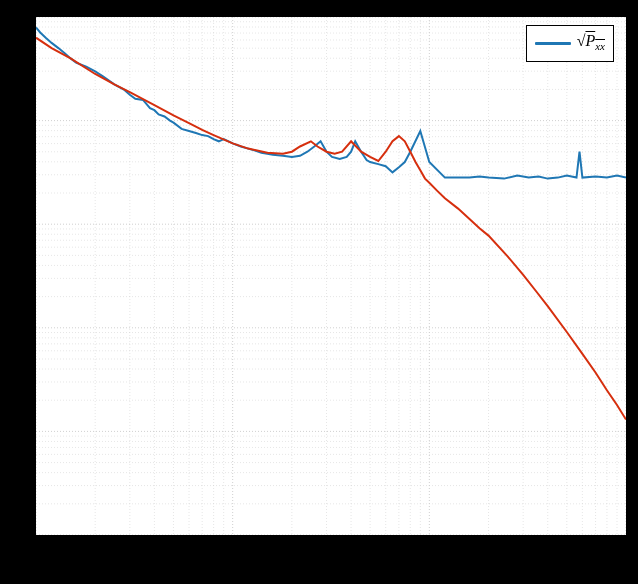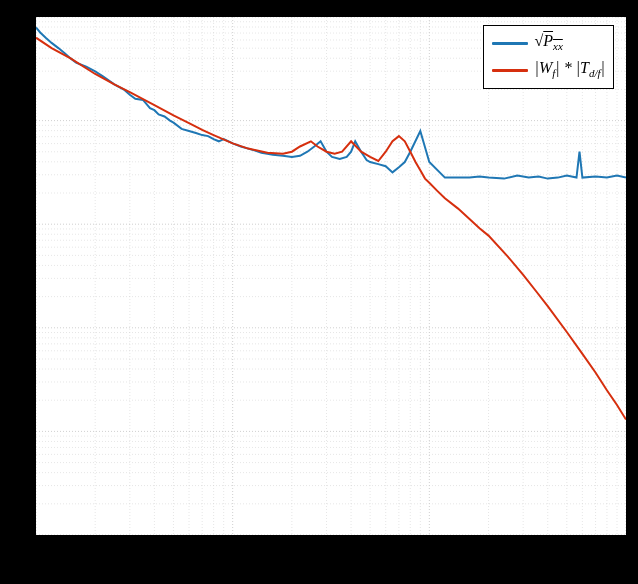--- a/index.html
+++ b/index.html
@@ -155,19 +155,15 @@
         </g>
       <path class="series-1" d="M0.0 10.4 L4.2 15.5 L9.7 20.7 L15.6 25.9 L22.4 31.1 L28.7 36.3 L34.6 41.4 L40.1 45.6 L50.2 49.7 L59.2 54.4 L67.3 59.6 L78.3 67.3 L87.9 72.5 L93.8 77.7 L99.3 81.8 L107.0 82.9 L114.0 91.2 L118.4 93.2 L122.6 97.4 L128.5 99.5 L134.0 103.6 L137.5 105.7 L145.6 111.9 L153.0 114.0 L159.9 116.0 L166.2 118.1 L172.1 119.1 L177.6 122.2 L182.8 124.3 L187.7 122.2 L196.7 126.4 L204.8 129.5 L212.2 131.6 L219.1 133.6 L225.4 135.7 L231.3 136.8 L236.8 137.8 L246.9 138.8 L255.9 139.9 L264.0 138.8 L271.4 134.7 L278.3 129.5 L284.6 124.3 L290.5 134.7 L296.0 139.9 L303.7 141.9 L310.7 139.9 L315.1 134.7 L319.2 124.3 L325.1 134.7 L330.6 143.0 L334.1 145.0 L342.3 147.1 L349.7 149.2 L356.5 155.4 L362.9 150.2 L368.8 145.0 L374.3 134.7 L384.3 114.0 L393.3 145.0 L408.9 160.6 L422.1 160.6 L433.5 160.6 L443.5 159.5 L452.5 160.6 L468.1 161.6 L481.3 158.5 L492.7 160.6 L502.7 159.5 L511.7 161.6 L521.8 160.6 L530.8 158.5 L540.5 160.6 L543.5 134.7 L546.4 160.6 L559.5 159.5 L570.9 160.6 L581.0 158.5 L590.0 160.6 "></path>
       <path class="series-2" d="M0.0 20.7 L15.6 31.1 L34.6 41.4 L59.2 57.0 L78.3 67.3 L93.8 75.1 L118.4 88.1 L137.5 98.4 L153.0 106.2 L166.2 112.9 L177.6 118.1 L196.7 126.4 L212.2 131.6 L231.3 135.7 L246.9 136.8 L255.9 134.7 L264.0 129.5 L274.9 124.3 L281.5 129.5 L290.5 134.7 L298.6 136.8 L306.1 134.7 L315.1 124.3 L325.1 134.7 L334.1 139.9 L342.3 144.0 L349.7 134.7 L356.5 124.3 L362.9 119.1 L368.8 124.3 L374.3 134.7 L379.5 145.0 L384.3 153.3 L389.0 161.6 L393.3 165.8 L401.5 174.1 L408.9 181.3 L422.1 191.6 L433.5 202.0 L443.5 211.3 L452.5 218.6 L471.6 239.3 L487.2 257.9 L500.3 274.5 L511.7 289.1 L530.8 315.0 L546.4 336.9 L559.5 355.5 L570.9 373.2 L581.0 388.0 L590.0 402.6 "></path>
     </svg>
 
     <div class="legend">
       <div class="legend-row">
         <div class="legend-swatch sw1"></div>
         <span class="legend-label"><span class="sqrt">√</span><span style="text-decoration:overline"><i>P</i><span class="sub">xx</span></span></span>
       </div>
-      <div class="legend-row">
-        <div class="legend-swatch sw2"></div>
-        <span class="legend-label">|<i>W</i><span class="sub">f</span>| * |<i>T</i><span class="sub">d/f</span>|</span>
-      </div>
     </div>
   </div>
 </div>
 
 </body></html>

